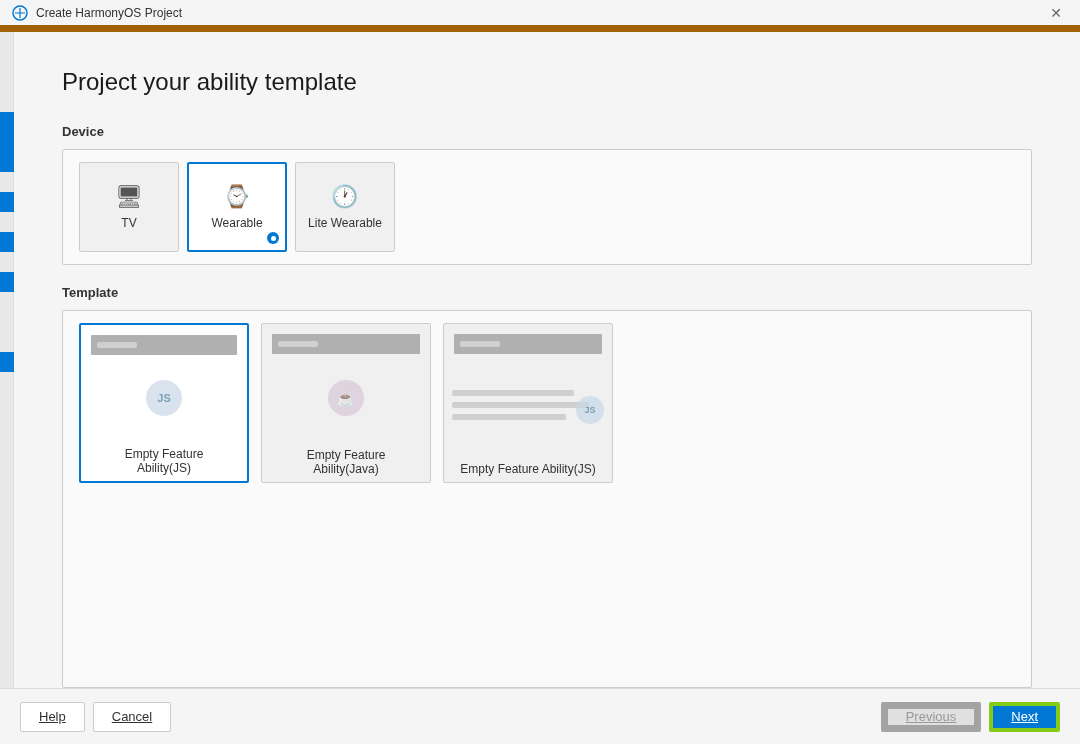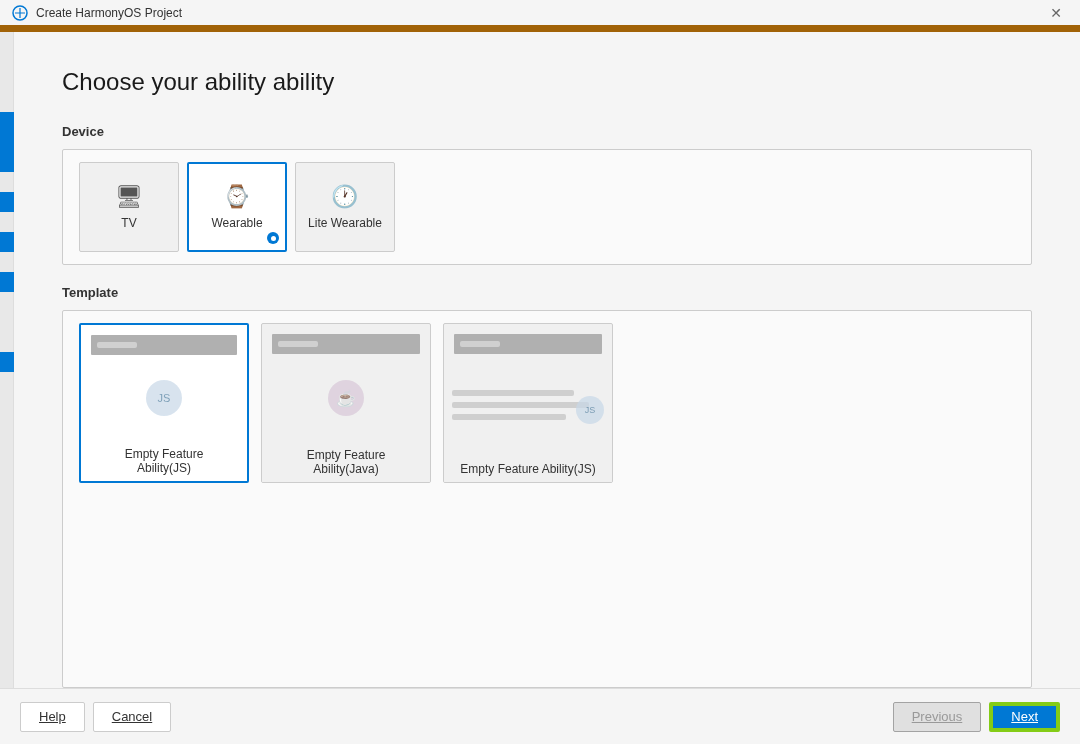--- a/index.html
+++ b/index.html
@@ -229,21 +229,21 @@
     }
     .js-badge {
       width: 36px;
       height: 36px;
       background: #c8d8e8;
       border-radius: 50%;
       display: flex;
       align-items: center;
       justify-content: center;
       font-size: 11px;
-      font-weight: 400;
+      font-weight: 700;
       color: #4a7a9b;
       opacity: 0.7;
       text-align: center;
     }
     .java-badge {
       width: 36px;
       height: 36px;
       background: #d8c8d8;
       border-radius: 50%;
       display: flex;
@@ -297,21 +297,21 @@
       text-decoration: underline;
     }
     .btn-primary {
       background: #0078d4;
       color: #fff;
       border: 4px solid #84cc16;
     }
     .btn-disabled {
       background: #e0e0e0;
       color: #999;
-      border: 1px solid #a3a3a3;
+      border: 7px solid #a3a3a3;
       cursor: default;
       margin-left: 42px;
     }
   </style>
 </head>
 <body>
 
 <div class="dialog">
 
   <div class="title-bar">
@@ -329,21 +329,21 @@
 
     <div class="sidebar">
       <div class="sidebar-item"></div>
       <div class="sidebar-item2"></div>
       <div class="sidebar-item3"></div>
       <div class="sidebar-item4"></div>
       <div class="sidebar-item5"></div>
     </div>
 
     <div class="content-area">
-      <h1 class="page-title">Choose your ability ability</h1>
+      <h1 class="page-title">Project your ability template</h1>
 
       <div class="section-label">Device</div>
       <div class="device-panel">
 
         <div class="device-card">
           <span class="device-icon">🖥</span>
           <span class="device-name">TV</span>
         </div>
 
         <div class="device-card selected">

